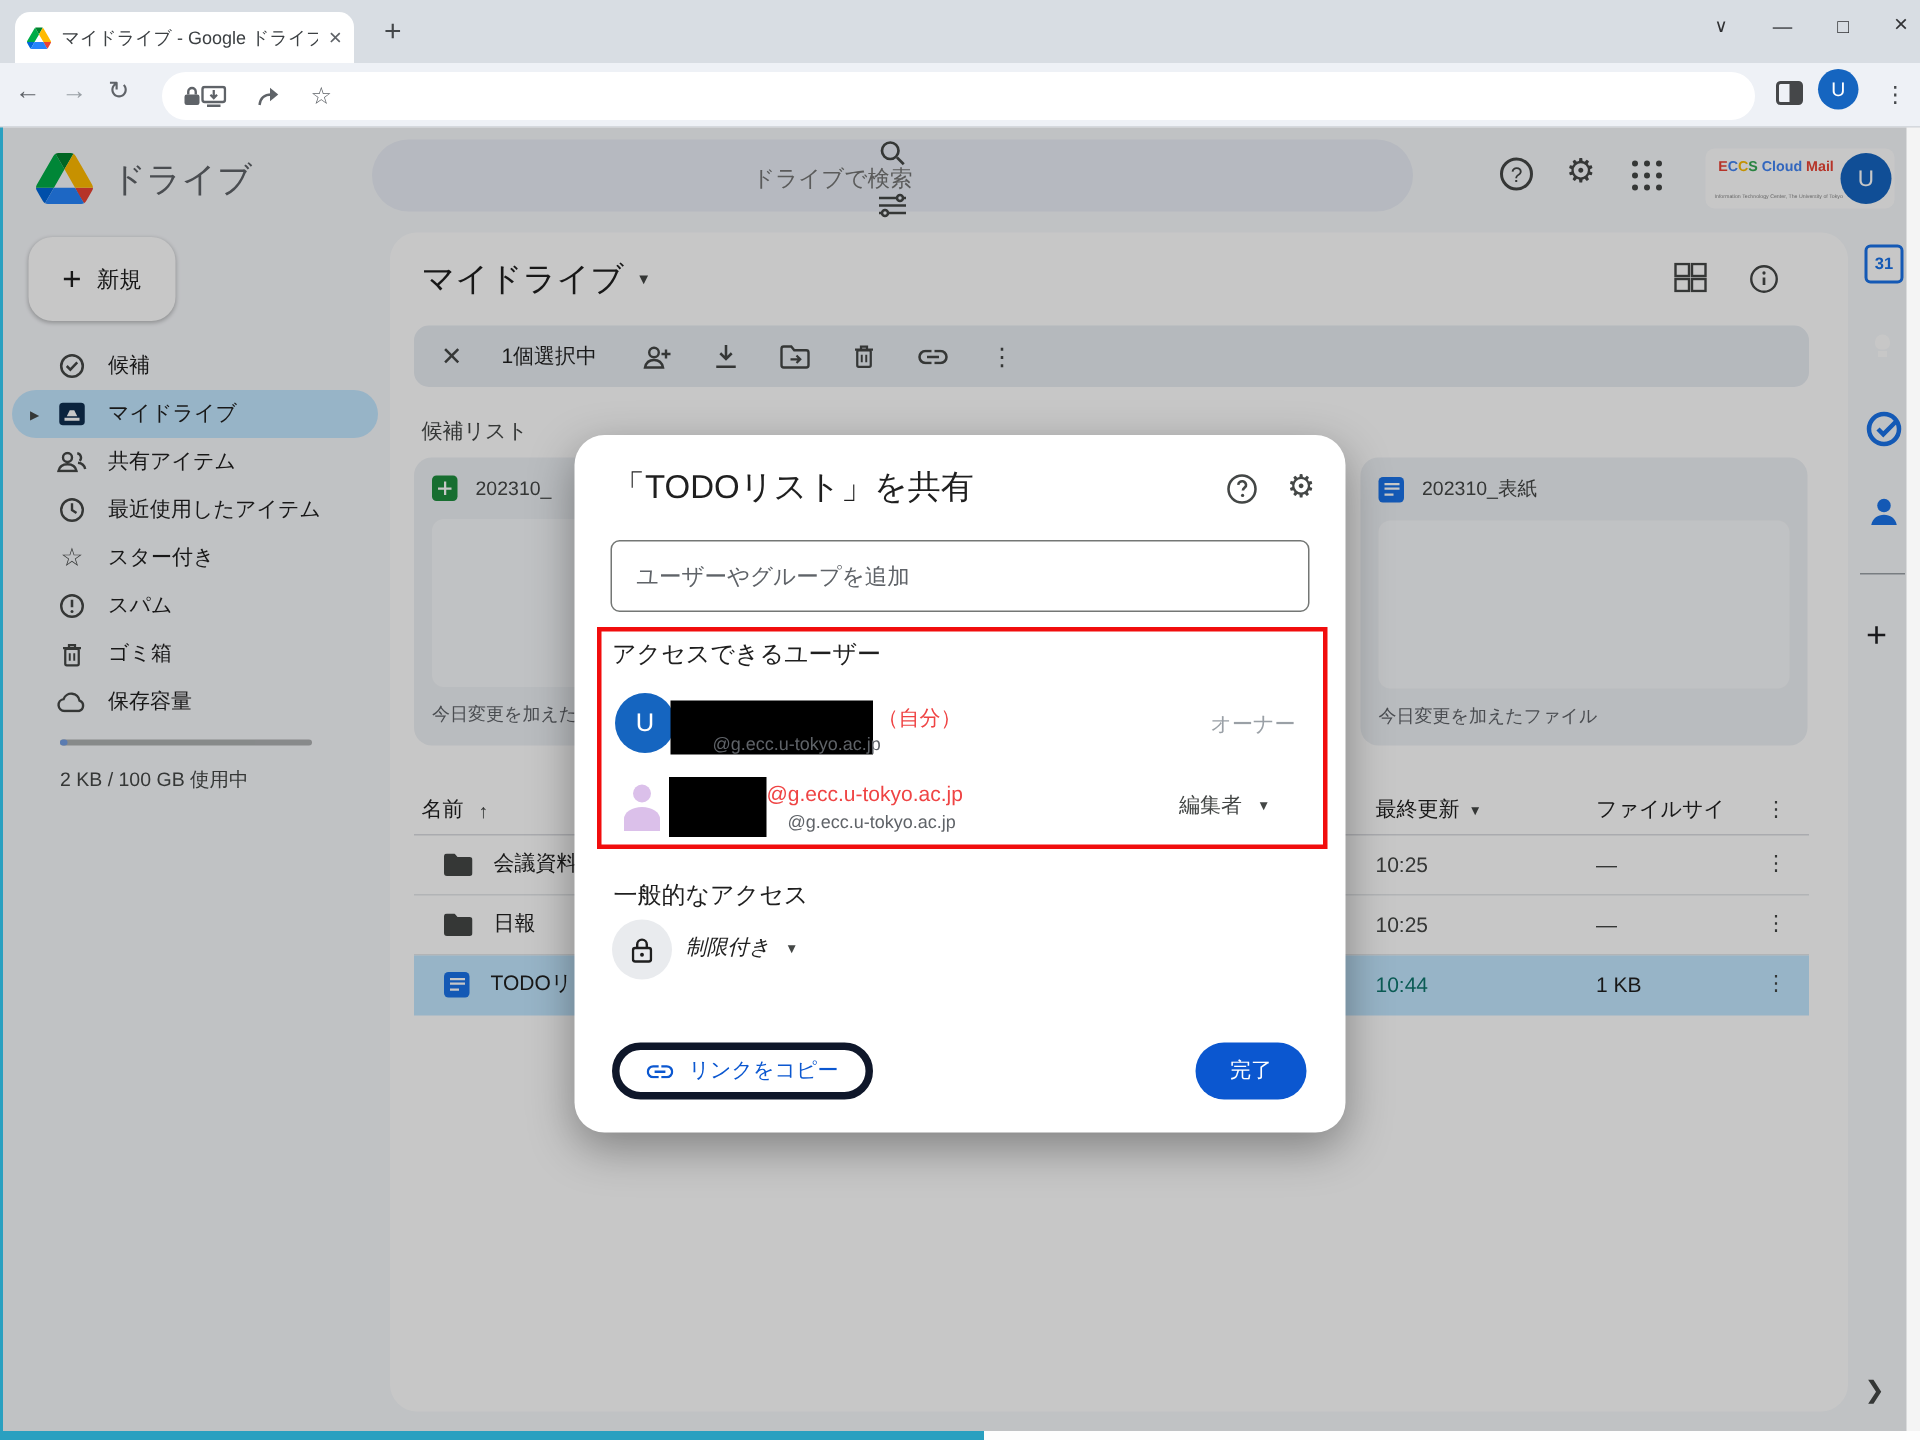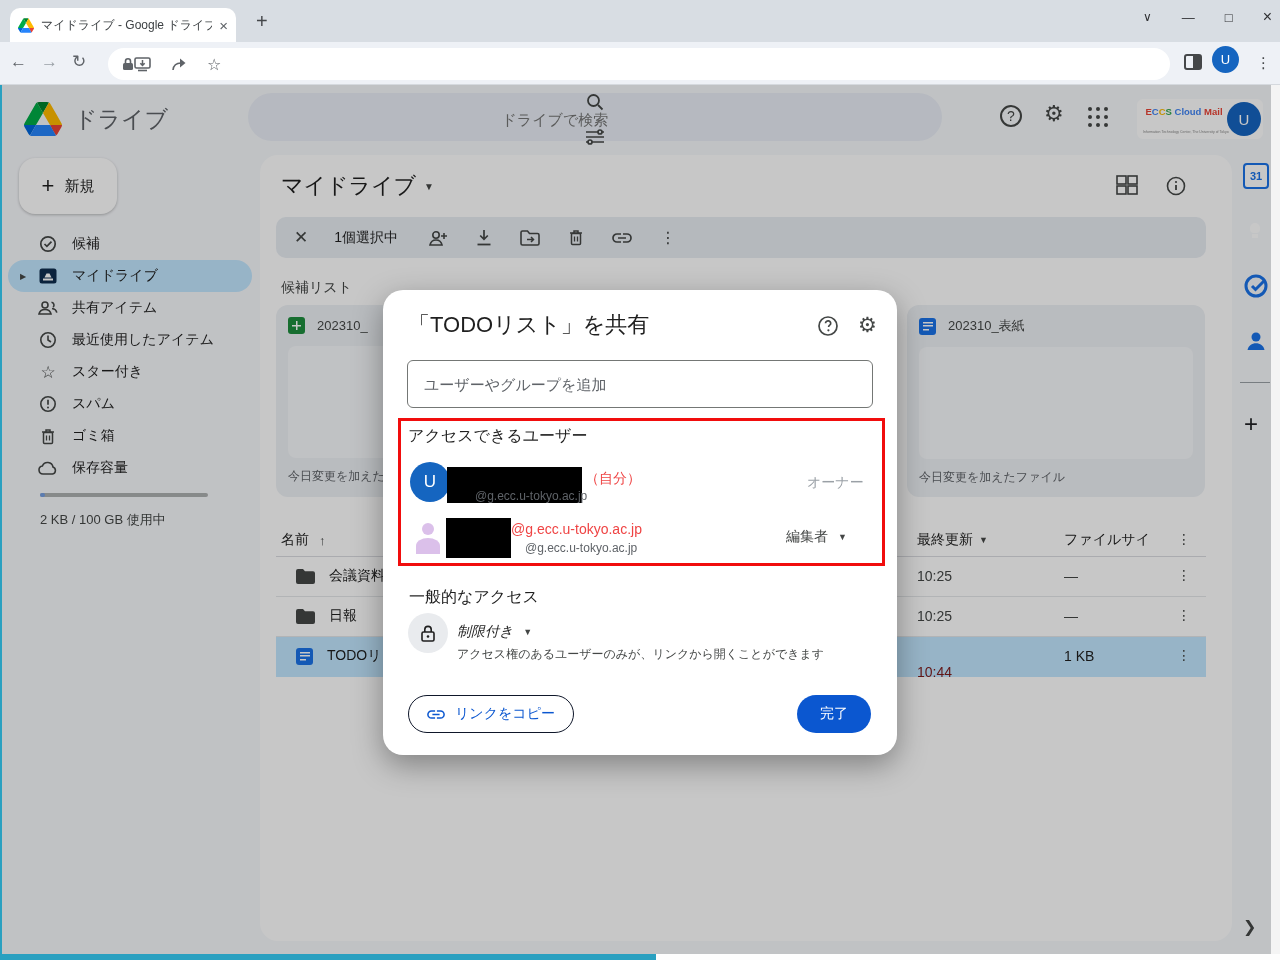--- a/index.html
+++ b/index.html
@@ -134,21 +134,21 @@
   .role-owner { color:#9aa0a6; }
   .role-edit { color:#444746; display:flex; gap:10px; align-items:center;}
   .role-edit .dd { font-size:9px; }
   .purple-person { position:relative; width:40px; height:40px; border-radius:50%; background:#8133a8; overflow:hidden;}
   .purple-person::before { content:""; position:absolute; left:14px; top:8px; width:12px; height:12px; border-radius:50%; background:#dbc0ea; }
   .purple-person::after { content:""; position:absolute; left:8px; top:23px; width:24px; height:16px; border-radius:50% 50% 0 0; background:#dbc0ea; }
   .lock-circ { position:absolute; left:25px; top:323px; width:40px; height:40px; border-radius:50%; background:#e9ebee; display:flex; align-items:center; justify-content:center;}
   .ga-value { position:absolute; left:74px; top:333px; font-size:14px; color:#1f1f1f; display:flex; gap:10px; align-items:center;font-style:italic;}
   .ga-value .dd { font-size:9px; color:#444746;}
   .ga-desc { position:absolute; left:74px; top:356px; font-size:12px; color:#444746; }
-  .copy-btn { position:absolute; left:25px; top:405px; height:38px; padding:0 18px; border:1px solid #0f172a; border-radius:19px;
+  .copy-btn { position:absolute; left:25px; top:405px; height:38px; padding:0 18px; border:5px solid #0f172a; border-radius:19px;
               display:flex; align-items:center; gap:10px; font-size:14px; color:#0b57d0; background:#fff;}
   .done-btn { position:absolute; left:414px; top:405px; width:74px; height:38px; background:#0b57d0; border:0; border-radius:19px;
               color:#fff; font-size:14px; font-family:inherit; }
   .red-box { position:absolute; left:398px; top:418px; width:487px; height:148px; border:3px solid #f10d0d; z-index:70; }
 
   
   .edge-left { position:absolute; left:0; top:85px; width:2px; height:875px; background:#2aa0c0; z-index:90; }
   .edge-bottom { position:absolute; left:0; top:954px; width:656px; height:6px; background:#2aa0c0; z-index:90; }
   .edge-bottom-w { position:absolute; left:656px; top:954px; width:624px; height:6px; background:#fdfdfd; z-index:90; }
   svg { display:block; }
@@ -488,21 +488,21 @@
         </span>
         <span class="up">10:25</span>
         <span class="sz">—</span>
         <span class="dt">⋮</span>
       </div>
       <div class="trow sel" style="top:482px;">
         <span class="nm">
           <span class="ficon doc"></span>
           <span>TODOリ</span>
         </span>
-        <span class="up" style="color:#7f1d1d;margin-top:16px;">10:44</span>
+        <span class="up" style="color:#0f766e;">10:44</span>
         <span class="sz" style="color:#1f1f1f;">1 KB</span>
         <span class="dt">⋮</span>
       </div>
     </div>
   </div>
 
   <div class="dim"></div>
   <div class="scroll-strip"></div>
 
   <div class="dialog">
@@ -539,21 +539,20 @@
       <svg width="14" height="17" viewBox="0 0 14 17">
           <rect x="1" y="7" width="12" height="9" rx="1.5" fill="none" stroke="#1f1f1f" stroke-width="1.6"></rect>
           <path d="M3.8 7V4.6a3.2 3.2 0 016.4 0V7" fill="none" stroke="#1f1f1f" stroke-width="1.6"></path>
           <circle cx="7" cy="11.5" r="1.3" fill="#1f1f1f"></circle>
         </svg>
     </span>
     <span class="ga-value">
       <span>制限付き</span>
       <span class="dd">▼</span>
     </span>
-    <span class="ga-desc">アクセス権のあるユーザーのみが、リンクから開くことができます</span>
 
     <button class="copy-btn">
       <svg width="18" height="9" viewBox="0 0 20 10">
           <path d="M9 1H5a4 4 0 000 8h4M11 1h4a4 4 0 010 8h-4M6 5h8" fill="none" stroke="#0b57d0" stroke-width="1.7"></path>
         </svg>
       <span>リンクをコピー</span>
     </button>
     <button class="done-btn">完了</button>
   </div>
 

